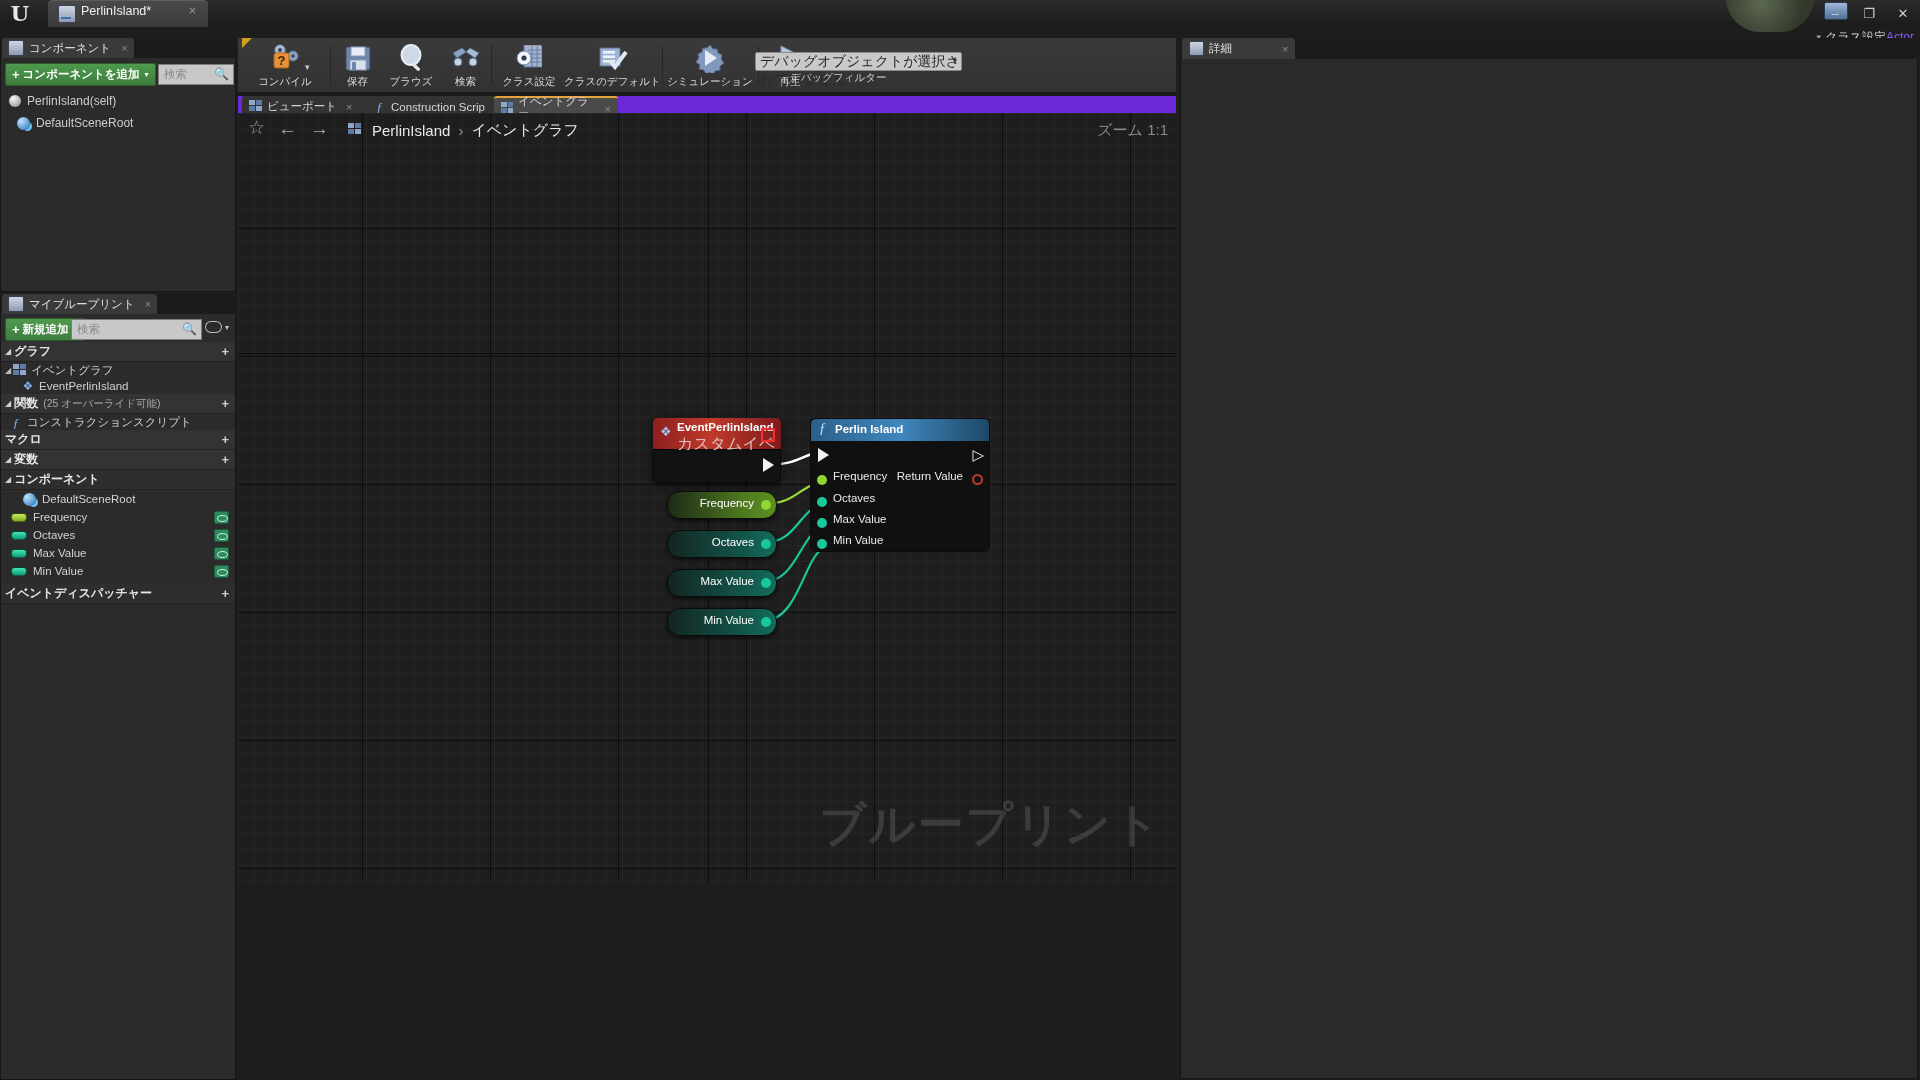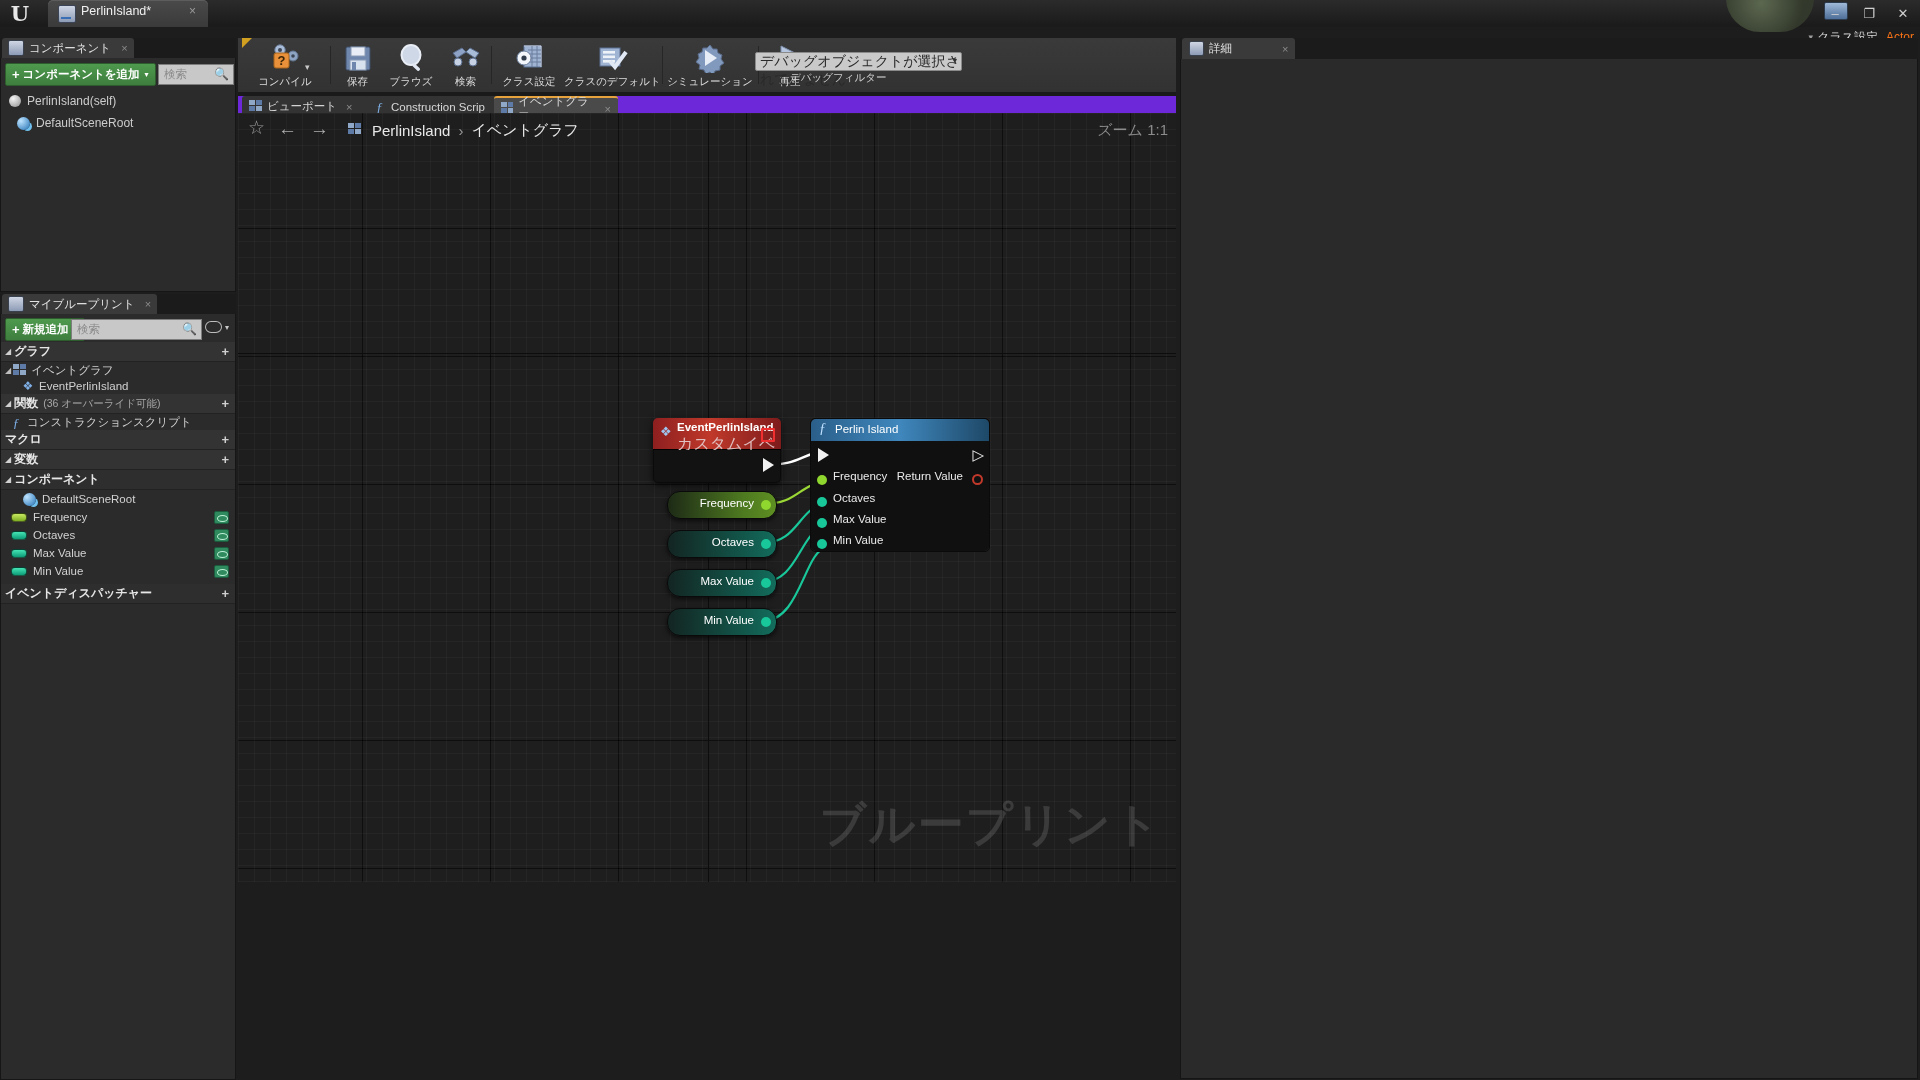--- a/index.html
+++ b/index.html
@@ -31,21 +31,21 @@
             background:linear-gradient(#9fb9d8,#4e6f99);border:1px solid #2c3b4e;border-radius:2px;}
 
   
   .menubar{position:absolute;left:0;top:27px;width:1920px;height:20px;background:#111;}
   .menubar ul{list-style:none;margin:0;padding:0 0 0 8px;display:flex;height:20px;align-items:center;}
   .menubar li{padding:0 9px;font-size:12px;color:#d0d0d0;line-height:20px;height:20px;cursor:default;}
   .classbar{position:absolute;right:6px;top:27px;height:20px;display:flex;align-items:center;
             font-size:12px;color:#cfcfcf;}
   .classbar .caret{margin-right:4px;color:#9a9a9a;font-size:9px;}
   .classbar .cls{color:#dcdcdc;}
-  .classbar .actor{color:#f97316;text-decoration:underline;margin-left:8px;}
+  .classbar .actor{color:#8b5cf6;text-decoration:underline;margin-left:0;}
 
   
   .lpanel{position:absolute;left:0;background:#242424;}
   .paneltabrow{height:20px;background:#1b1b1b;position:relative;}
   .paneltab{position:absolute;left:2px;top:0;height:20px;display:flex;align-items:center;
             padding:0 6px;background:#3a3a3a;border-radius:3px 3px 0 0;}
   .paneltab .pi{width:14px;height:14px;margin-right:5px;
        background:linear-gradient(#cfd6e4,#8d9bb5);border:1px solid #39414f;border-radius:2px;}
   .paneltab .plabel{font-size:11.5px;color:#e3e3e3;}
   .paneltab .px{margin-left:10px;font-size:11px;color:#8b8b8b;}
@@ -137,21 +137,21 @@
   .varnode{position:absolute;width:108px;height:26px;border-radius:13px;
            border:1px solid #0a0a0a;box-shadow:0 2px 5px rgba(0,0,0,.65);}
   .varnode .vlabel{position:absolute;right:22px;top:5px;font-size:11.5px;color:#fff;}
   .varnode .vpin{position:absolute;right:5px;top:8px;width:10px;height:10px;border-radius:50%;}
 
   .fnnode{position:absolute;width:178px;border-radius:5px;border:1px solid #0a0a0a;}
   .fnhead{height:22px;border-radius:5px 5px 0 0;position:relative;
           background:linear-gradient(90deg,#2b5f8a,#3f87bd 50%,#1e4867);}
   .fnhead .fico{position:absolute;left:8px;top:2px;font-size:14px;color:#bfe0ff;
                 font-family:"Liberation Serif",serif;font-style:italic;}
-  .fnhead .ftitle{position:absolute;left:24px;top:4px;font-size:11.5px;font-weight:normal;color:#fff;}
+  .fnhead .ftitle{position:absolute;left:24px;top:4px;font-size:11.5px;font-weight:bold;color:#fff;}
   .fnbody{background:#101010;border-radius:0 0 5px 5px;position:relative;height:110px;}
   .execin{position:absolute;left:7px;top:7px;width:0;height:0;
           border-left:11px solid #f2f2f2;border-top:7px solid transparent;border-bottom:7px solid transparent;}
   .execarrow{position:absolute;right:5px;top:6px;font-size:15px;color:#eee;line-height:15px;}
   .inpin{position:absolute;left:6px;width:10px;height:10px;border-radius:50%;}
   .inlabel{position:absolute;left:22px;font-size:11.5px;color:#eaeaea;}
   .retlabel{position:absolute;right:26px;font-size:11.5px;color:#eaeaea;}
   .retpin{position:absolute;right:6px;width:11px;height:11px;border-radius:50%;
           border:2px solid #c0392b;box-sizing:border-box;}
 
@@ -276,21 +276,21 @@
           <span>イベントグラフ</span>
         </div>
         <div class="itemrow" style="padding-left:20px;">
           <span class="ic ic-event">❖</span>
           <span>EventPerlinIsland</span>
         </div>
 
         <div class="sectionhdr">
           <span class="arrow">◢</span>
           <span>関数</span>
-          <span class="sub">(36 オーバーライド可能)</span>
+          <span class="sub">(25 オーバーライド可能)</span>
           <span class="plus">+</span>
         </div>
         <div class="itemrow" style="padding-left:8px;">
           <span class="ic ic-fn">ƒ</span>
           <span>コンストラクションスクリプト</span>
         </div>
 
         <div class="sectionhdr">
           <span>マクロ</span>
           <span class="plus">+</span>

